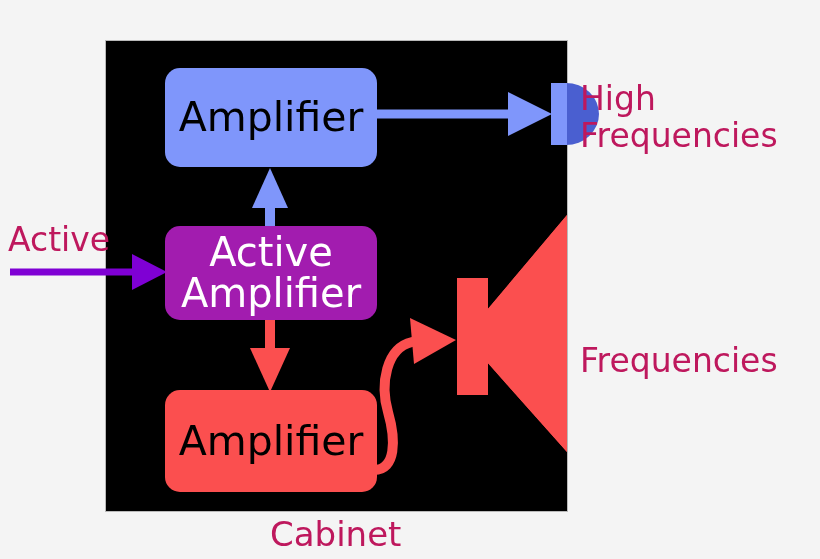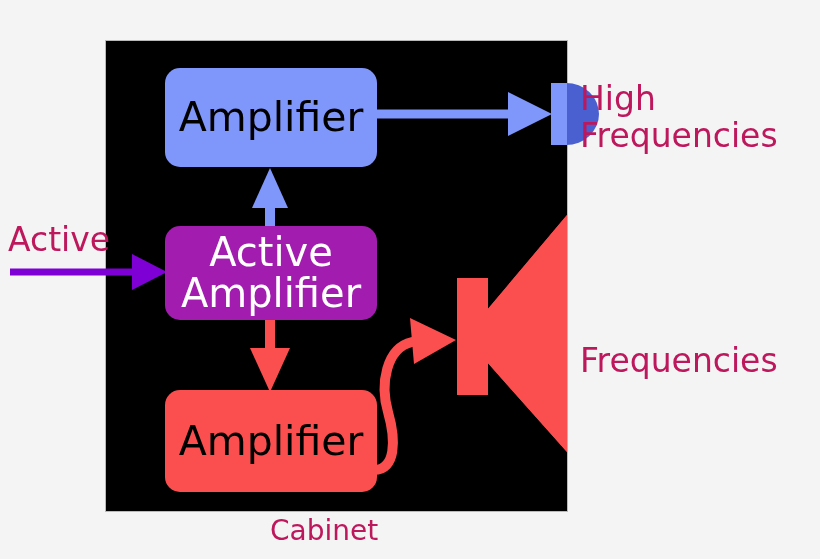--- a/index.html
+++ b/index.html
@@ -72,21 +72,21 @@
   .label {
     position: absolute;
     color: #be185d;
     font-size: 33px;
     line-height: 1.13;
     white-space: pre;
   }
   #label-input { left: 8px; top: 221px; }
   #label-high  { left: 580px; top: 80px; }
   #label-low   { left: 580px; top: 305px; }
-  #label-cabinet { left: 270px; top: 515px; font-size: 28px; }
+  #label-cabinet { left: 270px; top: 515px; font-size: 34px; }
   svg.overlay {
     position: absolute;
     left: 0; top: 0;
     width: 820px;
     height: 559px;
     pointer-events: none;
   }
 </style>
 </head>
 <body>

